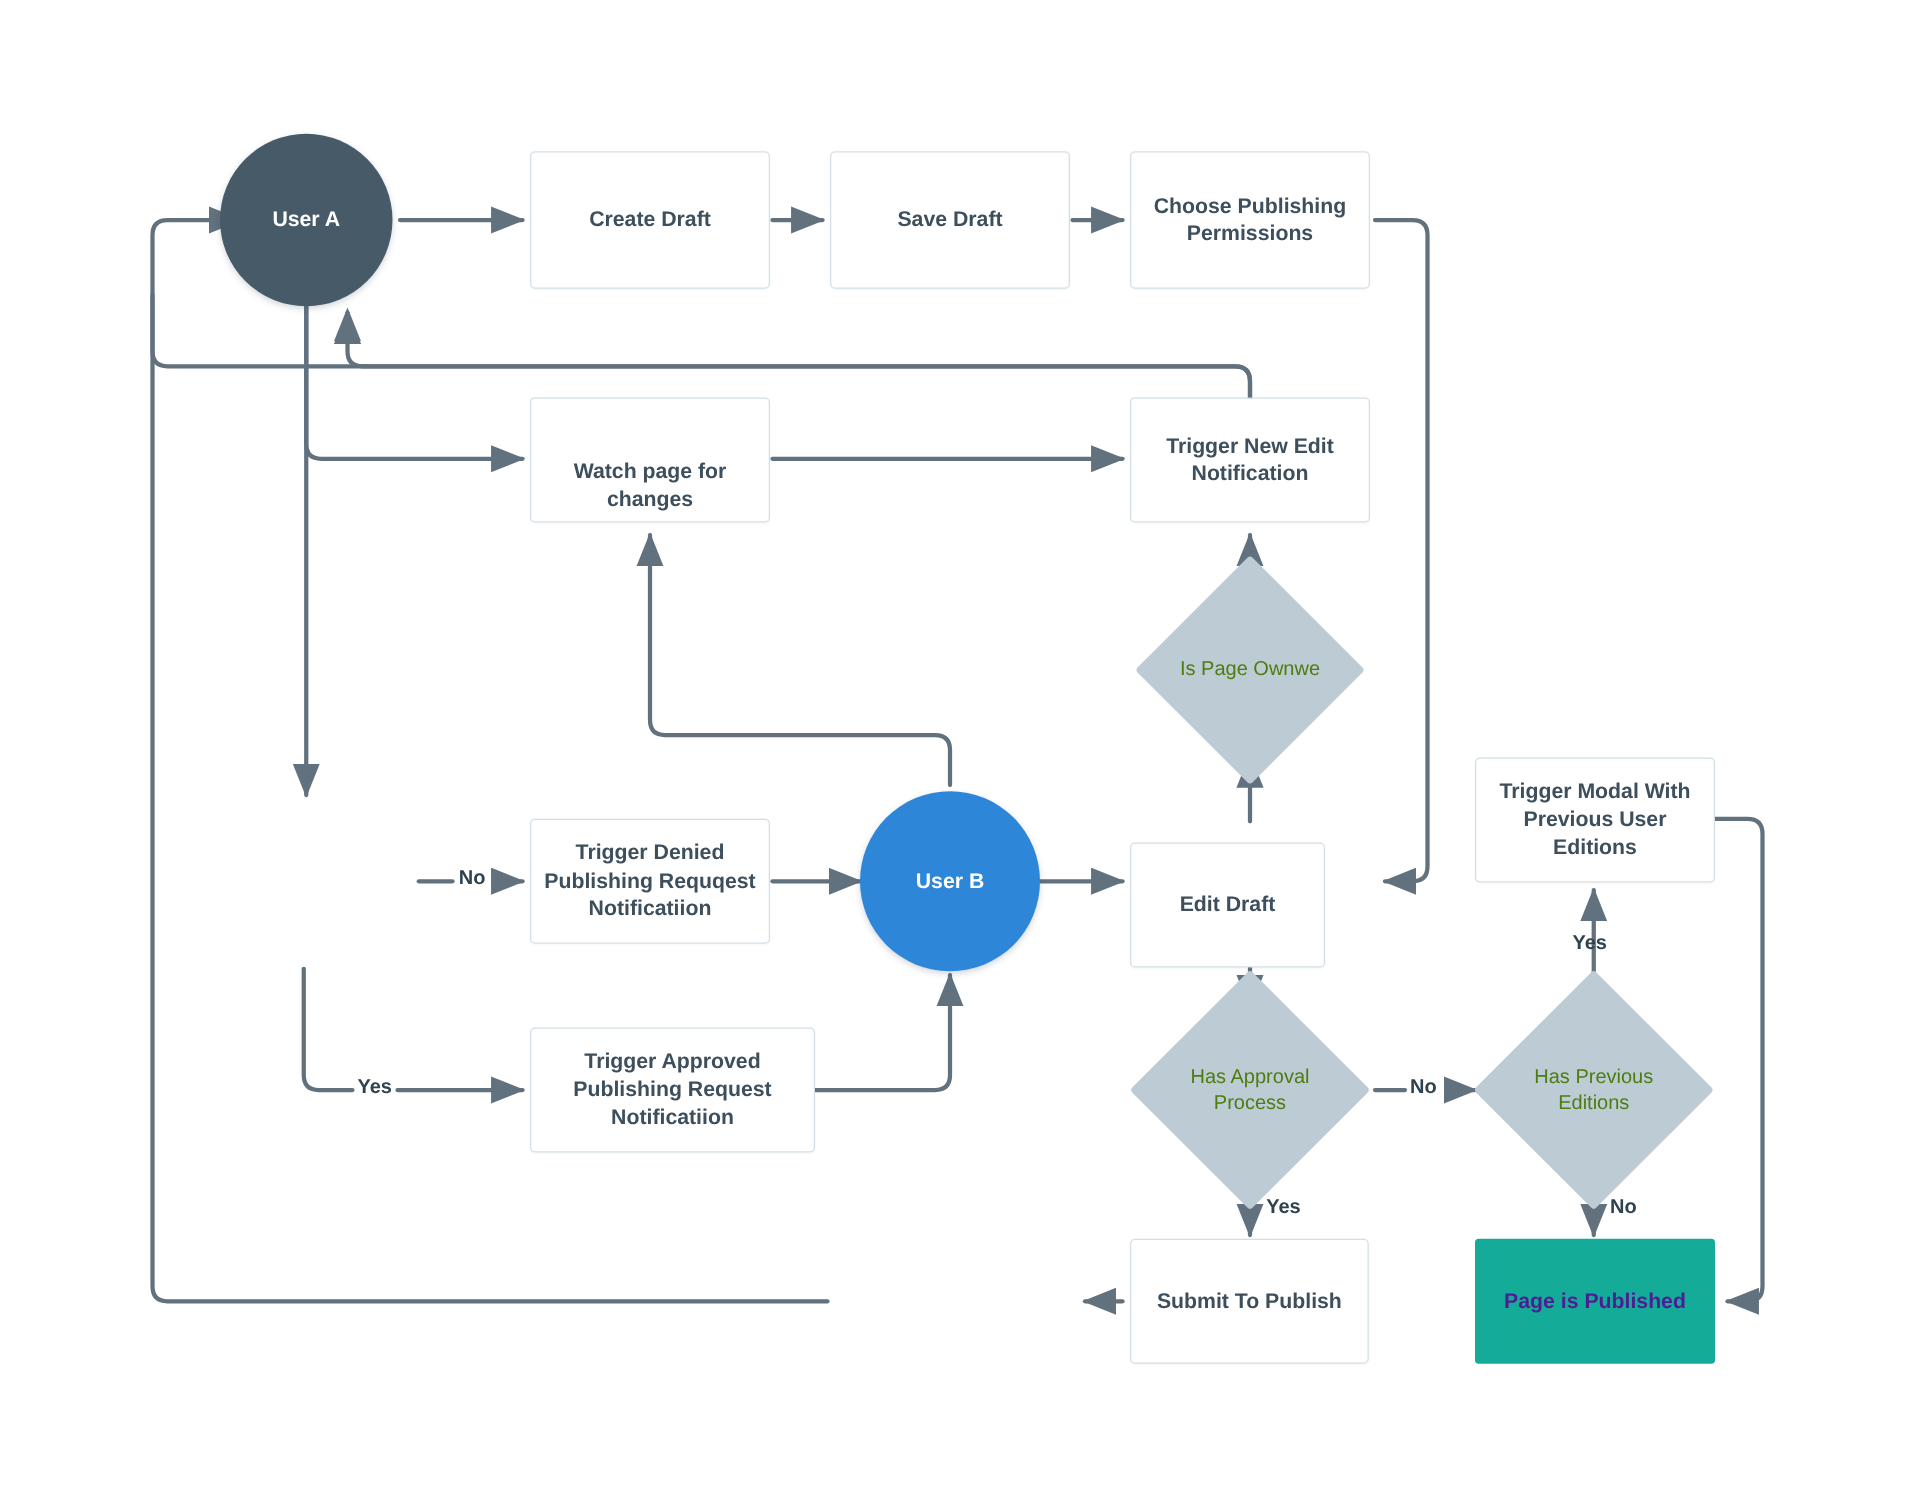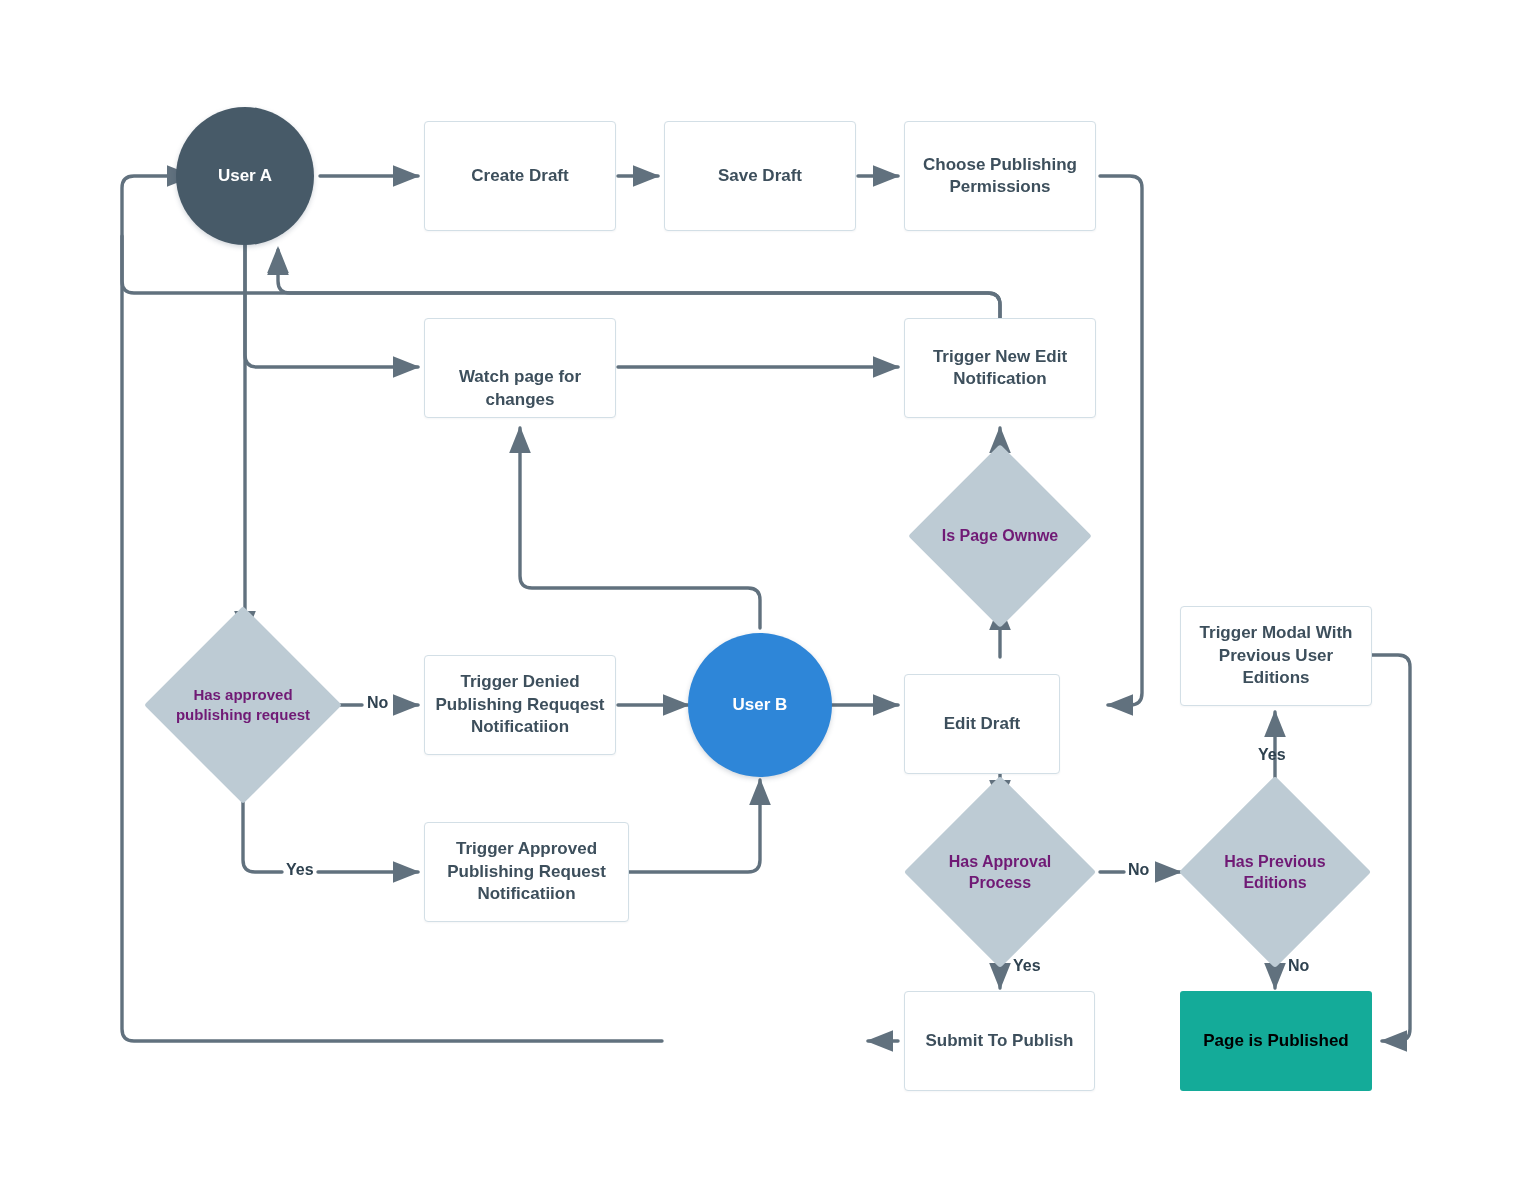--- a/index.html
+++ b/index.html
@@ -43,21 +43,21 @@
     font-size: 17px;
     font-weight: 600;
     box-shadow: 0 1px 2px rgba(60,80,100,0.05);
     padding: 6px 10px;
   }
   .node-box .lbl { display: block; }
   .node-terminal {
     background: #14ab99;
     border: none;
     border-radius: 3px;
-    color: #000000;
+    color: #4c1d95;
     font-size: 17px;
     font-weight: 700;
   }
   .node-circle {
     border-radius: 50%;
     color: #ffffff;
     font-size: 17px;
     font-weight: 600;
     box-shadow: 0 2px 5px rgba(50,70,90,0.22);
   }
@@ -71,23 +71,23 @@
     left: 0; top: 0;
     width: 100%; height: 100%;
     background: #bdcbd4;
     transform: rotate(45deg);
     border-radius: 3px;
     z-index: 0;
   }
   .node-diamond .dia-label {
     position: relative;
     z-index: 1;
-    color: #701a75;
+    color: #4d7c0f;
     font-size: 16px;
-    font-weight: 700;
+    font-weight: 400;
     line-height: 1.34;
     width: 125%;
   }
   .edge-label {
     position: absolute;
     color: #2f4250;
     font-size: 16px;
     font-weight: 600;
     z-index: 3;
     white-space: nowrap;
@@ -195,39 +195,30 @@
   </div>
 
   <div class="node node-diamond" style="left:935px; top:471px; width:130px; height:130px;">
     <span class="dia-shape"></span>
     <span class="dia-label">
       <span class="lbl">Is Page</span>
       <span class="lbl">Ownwe</span>
     </span>
   </div>
 
-  <div class="node node-diamond" style="left:173px; top:635px; width:140px; height:140px;">
-    <span class="dia-shape"></span>
-    <span class="dia-label" style="font-size:15px;">
-      <span class="lbl">Has</span>
-      <span class="lbl">approved</span>
-      <span class="lbl">publishing</span>
-      <span class="lbl">request</span>
-    </span>
-  </div>
 
   <div class="node node-box" style="left:424px; top:655px; width:192px; height:100px;">
     <span>
       <span class="lbl">Trigger Denied</span>
       <span class="lbl">Publishing Requqest</span>
       <span class="lbl">Notificatiion</span>
     </span>
   </div>
 
-  <div class="node node-box" style="left:424px; top:822px; width:205px; height:100px;">
+  <div class="node node-box" style="left:424px; top:822px; width:228px; height:100px;">
     <span>
       <span class="lbl">Trigger Approved</span>
       <span class="lbl">Publishing Request</span>
       <span class="lbl">Notificatiion</span>
     </span>
   </div>
 
   <div class="node node-circle circle-blue" style="left:688px; top:633px; width:144px; height:144px;">
     <span>User B</span>
   </div>

